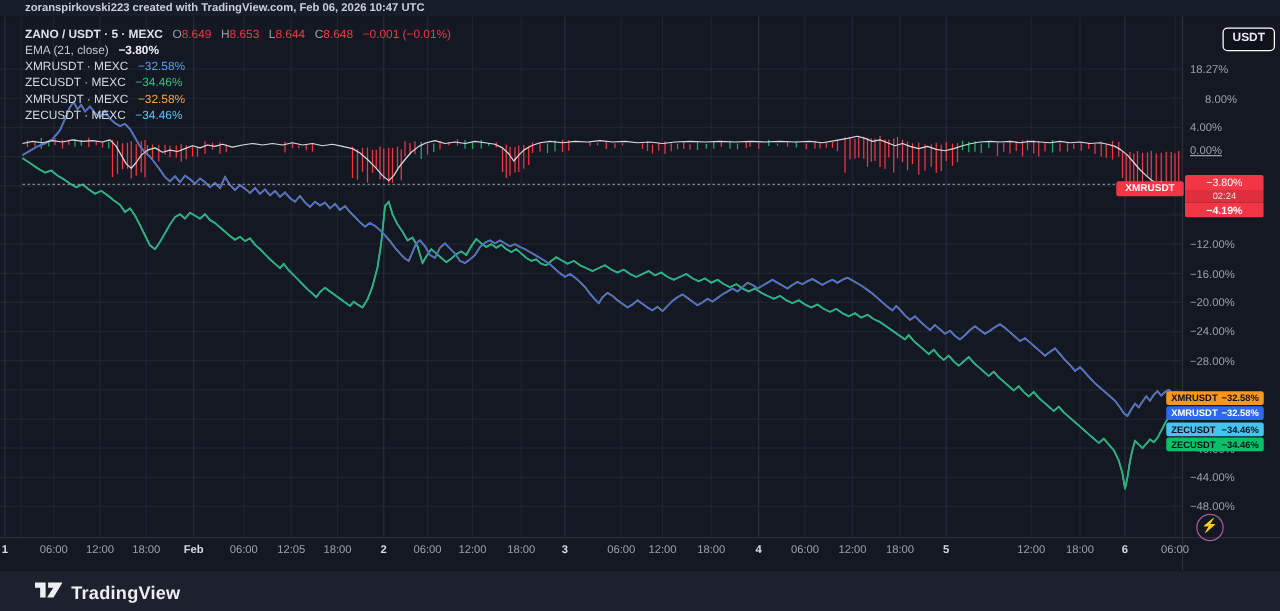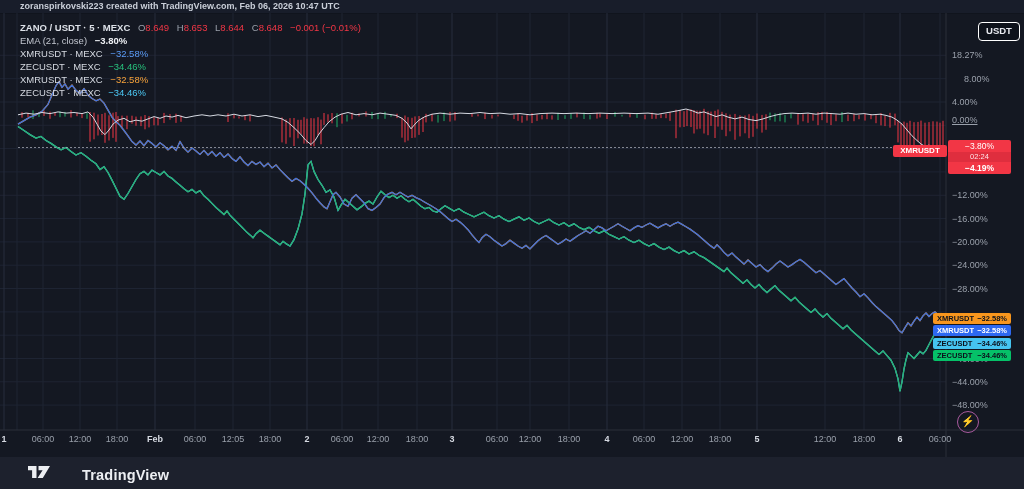--- a/index.html
+++ b/index.html
@@ -39,21 +39,21 @@
   .zano-stack{position:absolute;left:948px;top:140px;width:63px;border-radius:2px;overflow:hidden;}
   .zano-stack .r1{background:#f23645;color:#fff;font-size:8.5px;height:12px;line-height:12px;text-align:center;}
   .zano-stack .r2{background:#df2e3e;color:#ffe3e6;font-size:7.5px;height:10px;line-height:10px;text-align:center;}
   .zano-stack .r3{background:#f23645;color:#fff;font-size:8.5px;font-weight:700;height:12px;line-height:12px;text-align:center;}
   
   .compare-tag{position:absolute;left:933px;width:78px;height:11px;border-radius:2px;
                font-size:7.5px;font-weight:700;display:flex;justify-content:space-between;
                align-items:center;padding:0 4px;box-sizing:border-box;}
   
   .bottombar{position:absolute;left:0;top:457px;width:1024px;height:32px;background:#1d212d;}
-  .brand{position:absolute;left:28px;top:7px;display:flex;align-items:center;cursor:pointer;gap:25px;}
+  .brand{position:absolute;left:28px;top:7px;display:flex;align-items:center;cursor:pointer;}
   .brand .logo{margin-right:7px;}
   .brand .txt{color:#eceef2;font-size:14.5px;font-weight:700;letter-spacing:0.2px;}
   
   .flash{position:absolute;left:957px;top:411px;width:22px;height:22px;border:1.5px solid #a85a9e;
          border-radius:50%;box-sizing:border-box;color:#d17bc0;font-size:11px;text-align:center;
          line-height:19px;cursor:pointer;}
 </style>
 </head>
 <body>
 

